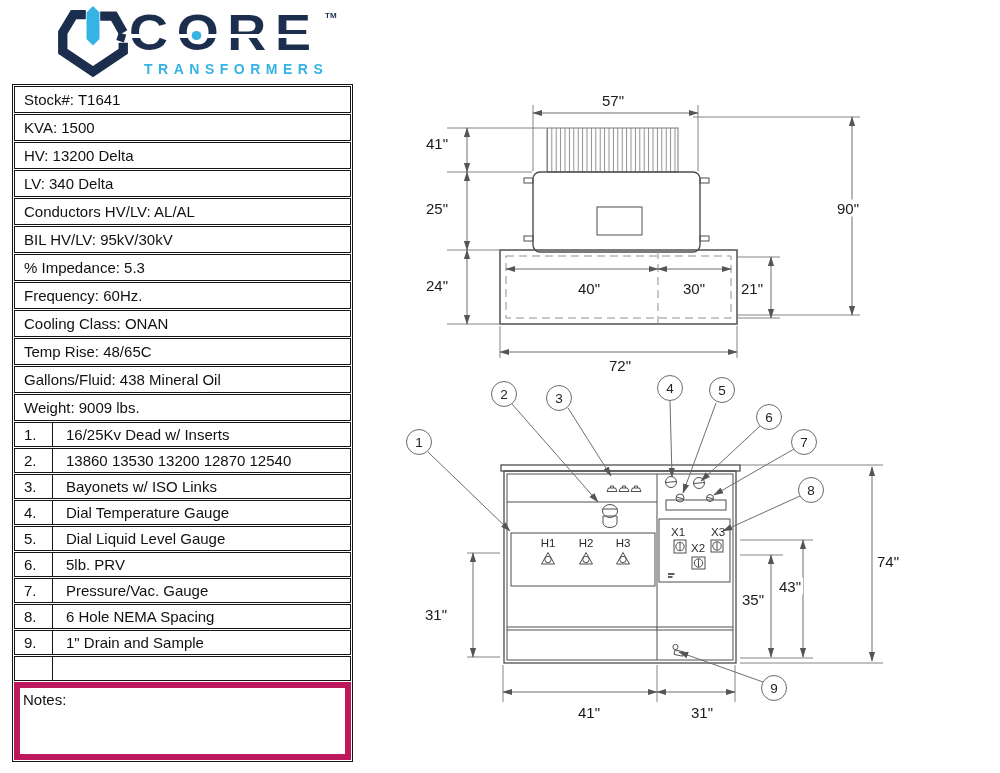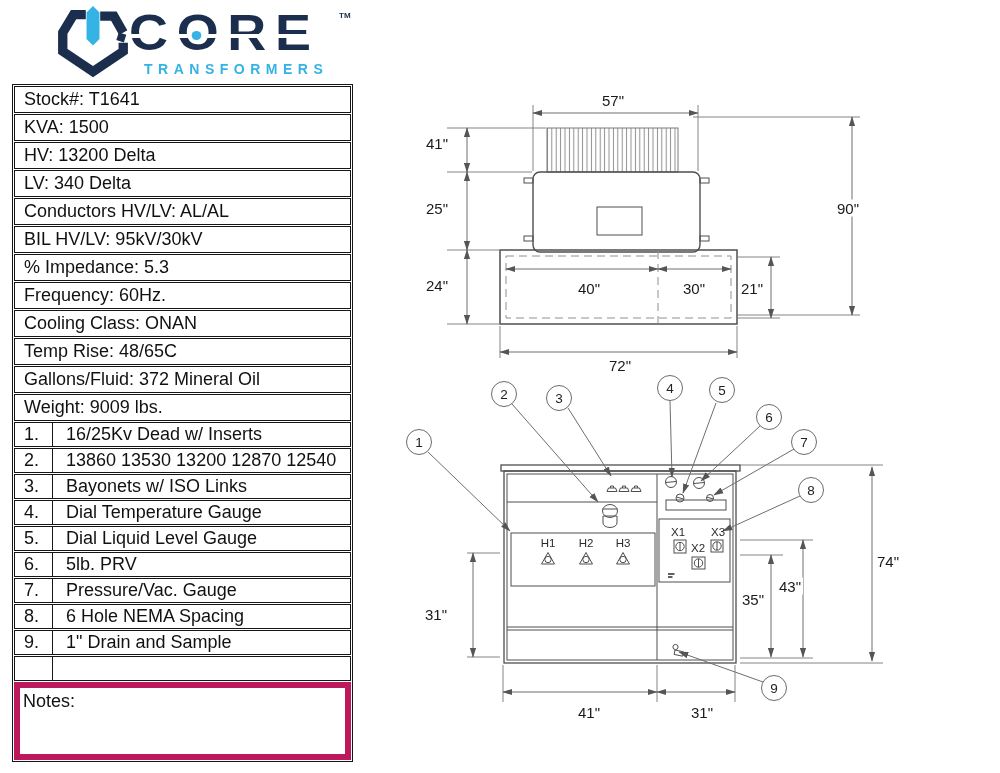--- a/index.html
+++ b/index.html
@@ -8,27 +8,27 @@
 
   
   .logo{position:absolute;left:57px;top:6px;display:flex;}
   .logo-icon{width:72px;height:72px;flex:none;}
   .logo-text{position:relative;margin-top:4px;}
   .brand{position:relative;display:inline-block;font-size:50px;line-height:46px;
          font-weight:700;color:#1c2e4e;letter-spacing:8px;
          transform:scaleX(1.08);transform-origin:left top;}
   .brand .slit{position:absolute;left:0;width:100%;top:24px;height:4px;background:#fff;}
   .brand .odot{position:absolute;left:58px;top:21px;width:9px;height:9px;border-radius:50%;background:#36b3e5;}
-  .tm{position:absolute;left:210px;top:1px;font-size:8px;font-weight:700;color:#1c2e4e;letter-spacing:0;}
+  .tm{position:absolute;left:196px;top:1px;font-size:8px;font-weight:700;color:#1c2e4e;letter-spacing:0;}
   .subtitle{font-size:14px;font-weight:700;color:#36b3e5;letter-spacing:5.5px;margin:5px 0 0 15px;}
 
   
   .spec-table{position:absolute;left:12px;top:84px;width:341px;height:678px;box-sizing:border-box;
               border:1.5px solid #161616;padding:1px;display:flex;flex-direction:column;gap:1px;
-              background:#fff;font-size:18px;}
+              background:#fff;font-size:15px;}
   .srow{flex:none;height:27px;box-sizing:border-box;border:1px solid #161616;
         display:flex;align-items:center;padding-left:9px;}
   .frow{flex:none;height:25px;box-sizing:border-box;border:1px solid #161616;
         display:flex;align-items:stretch;padding:0;}
   .frow .num{flex:none;width:38px;box-sizing:border-box;border-right:1.5px solid #161616;
              display:flex;align-items:center;padding-left:9px;}
   .frow .desc{flex:1;display:flex;align-items:center;padding-left:13px;}
   .nrow{flex:1;box-sizing:border-box;border:6px solid #be185d;padding:3px 0 0 3px;}
 
   
@@ -92,21 +92,21 @@
   <div class="srow">
       <span>Frequency: 60Hz.</span>
     </div>
   <div class="srow">
       <span>Cooling Class: ONAN</span>
     </div>
   <div class="srow">
       <span>Temp Rise: 48/65C</span>
     </div>
   <div class="srow">
-      <span>Gallons/Fluid: 372 Mineral Oil</span>
+      <span>Gallons/Fluid: 438 Mineral Oil</span>
     </div>
   <div class="srow">
       <span>Weight: 9009 lbs.</span>
     </div>
 
   <div class="frow">
       <span class="num">1.</span>
       <span class="desc">16/25Kv Dead w/ Inserts</span>
     </div>
   <div class="frow">

